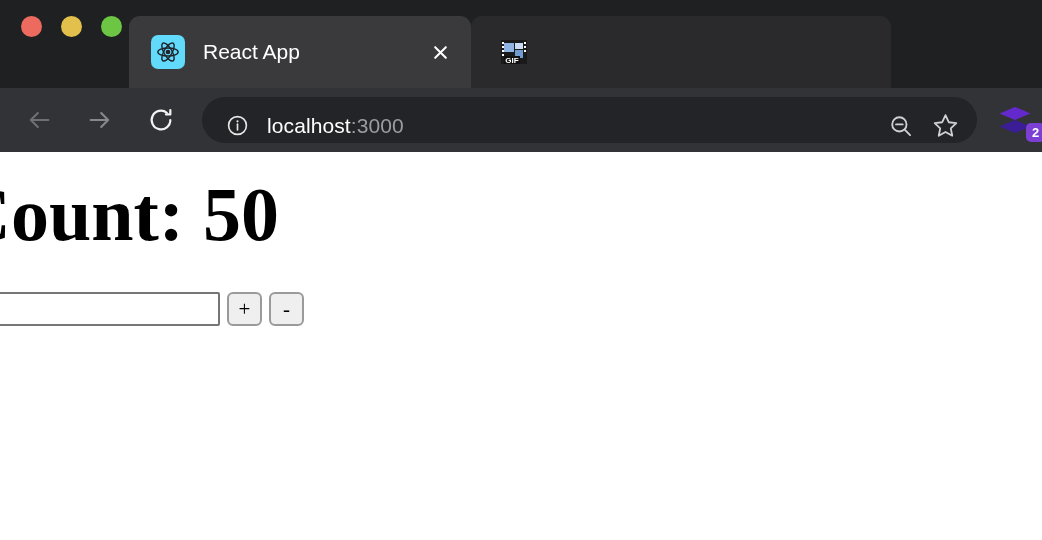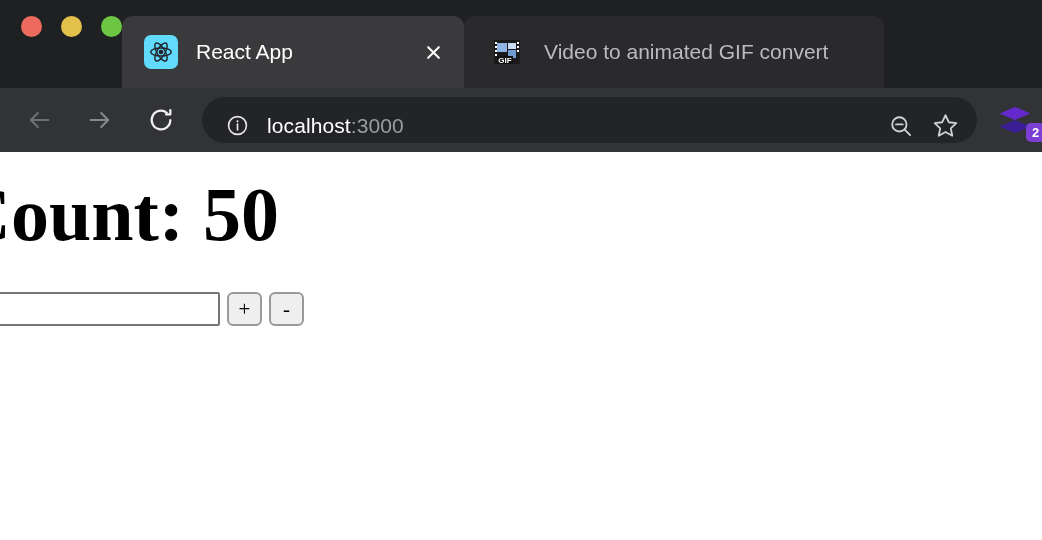--- a/index.html
+++ b/index.html
@@ -48,21 +48,21 @@
     flex: 0 0 auto;
   }
   .light.red    { background: #ec6a5e; }
   .light.yellow { background: #e3c04b; }
   .light.green  { background: #6cc644; }
 
   .tabs {
     display: flex;
     align-items: flex-end;
     height: 100%;
-    margin-left: 0;
+    margin-left: 7px;
   }
 
   .tab {
     height: 72px;
     display: flex;
     align-items: center;
     border-radius: 11px 11px 0 0;
     box-sizing: border-box;
     position: relative;
   }
@@ -327,21 +327,20 @@
               <rect x="3" y="13" width="2" height="2"></rect>
               <rect x="3" y="17" width="2" height="2"></rect>
               <rect x="25" y="5" width="2" height="2"></rect>
               <rect x="25" y="9" width="2" height="2"></rect>
               <rect x="25" y="13" width="2" height="2"></rect>
             </g>
             <rect x="5" y="19" width="16" height="8" fill="#111111"></rect>
             <text x="13" y="26" font-family="Liberation Sans, sans-serif" font-size="8" font-weight="bold" fill="#ffffff" text-anchor="middle">GIF</text>
           </svg>
         </div>
-        <div class="tab-title">Video to animated GIF convert</div>
       </div>
 
     </div>
   </div>
 
   <div class="toolbar">
 
     <div class="nav-btn back">
       <svg width="28" height="28" viewBox="0 0 24 24">
         <path d="M20 12 H5 M11 6 L5 12 L11 18" fill="none" stroke="#6e7074" stroke-width="1.8" stroke-linecap="round" stroke-linejoin="round"></path>

